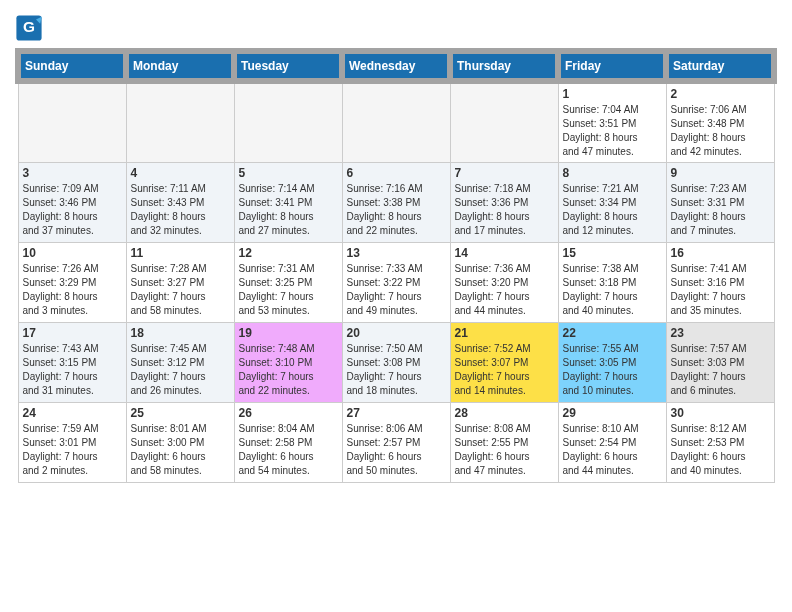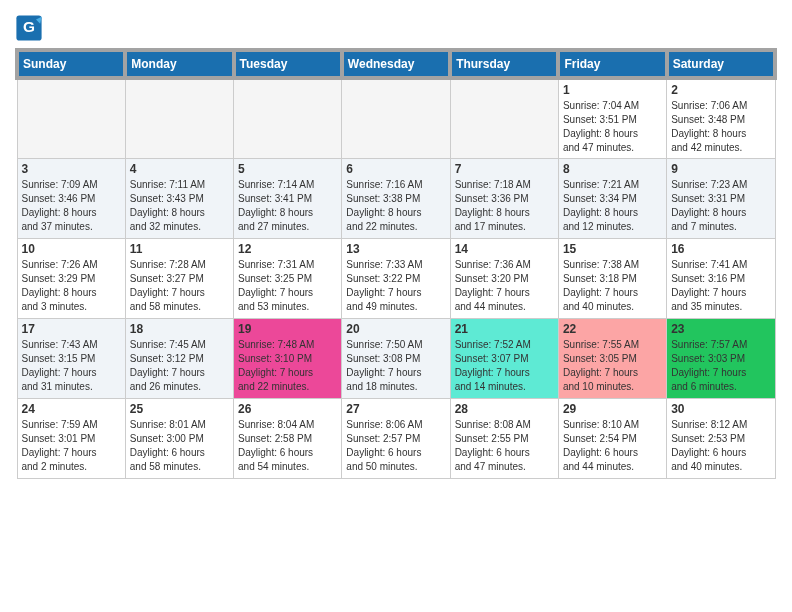--- a/index.html
+++ b/index.html
@@ -48,21 +48,21 @@
       border-collapse: collapse;
       table-layout: fixed;
     }
     th {
       background-color: #1a6faf;
       color: #fff;
       font-size: 12px;
       font-weight: bold;
       padding: 5px 4px;
       text-align: left;
-      border: 4px solid #a3a3a3;
+      border: 6px solid #a3a3a3;
     }
     td {
       border: 1px solid #ccc;
       vertical-align: top;
       padding: 3px 4px;
       font-size: 9.5px;
       color: #333;
       height: 80px;
       background: #fff;
     }
@@ -251,49 +251,49 @@
 Daylight: 7 hours
 and 31 minutes.</div>
           </td>
           <td style="background: rgb(240, 244, 248);">
             <span class="day-num">18</span>
             <div class="day-info" style="white-space: pre-line;">Sunrise: 7:45 AM
 Sunset: 3:12 PM
 Daylight: 7 hours
 and 26 minutes.</div>
           </td>
-          <td style="background: #ec4899;">
+          <td style="background: #f0abfc;">
             <span class="day-num">19</span>
             <div class="day-info" style="white-space: pre-line;">Sunrise: 7:48 AM
 Sunset: 3:10 PM
 Daylight: 7 hours
 and 22 minutes.</div>
           </td>
           <td style="background: rgb(240, 244, 248);">
             <span class="day-num">20</span>
             <div class="day-info" style="white-space: pre-line;">Sunrise: 7:50 AM
 Sunset: 3:08 PM
 Daylight: 7 hours
 and 18 minutes.</div>
           </td>
-          <td style="background: #5eead4; margin-left: 18px;">
+          <td style="background: #fde047; margin-left: 18px;">
             <span class="day-num">21</span>
             <div class="day-info" style="white-space: pre-line;">Sunrise: 7:52 AM
 Sunset: 3:07 PM
 Daylight: 7 hours
 and 14 minutes.</div>
           </td>
-          <td style="background: #fca5a5;">
+          <td style="background: #7dd3fc;">
             <span class="day-num">22</span>
             <div class="day-info" style="white-space: pre-line;">Sunrise: 7:55 AM
 Sunset: 3:05 PM
 Daylight: 7 hours
 and 10 minutes.</div>
           </td>
-          <td style="background: #22c55e;">
+          <td style="background: #e5e5e5;">
             <span class="day-num">23</span>
             <div class="day-info" style="white-space: pre-line;">Sunrise: 7:57 AM
 Sunset: 3:03 PM
 Daylight: 7 hours
 and 6 minutes.</div>
           </td>
         </tr>
         <tr>
           <td>
             <span class="day-num">24</span>

